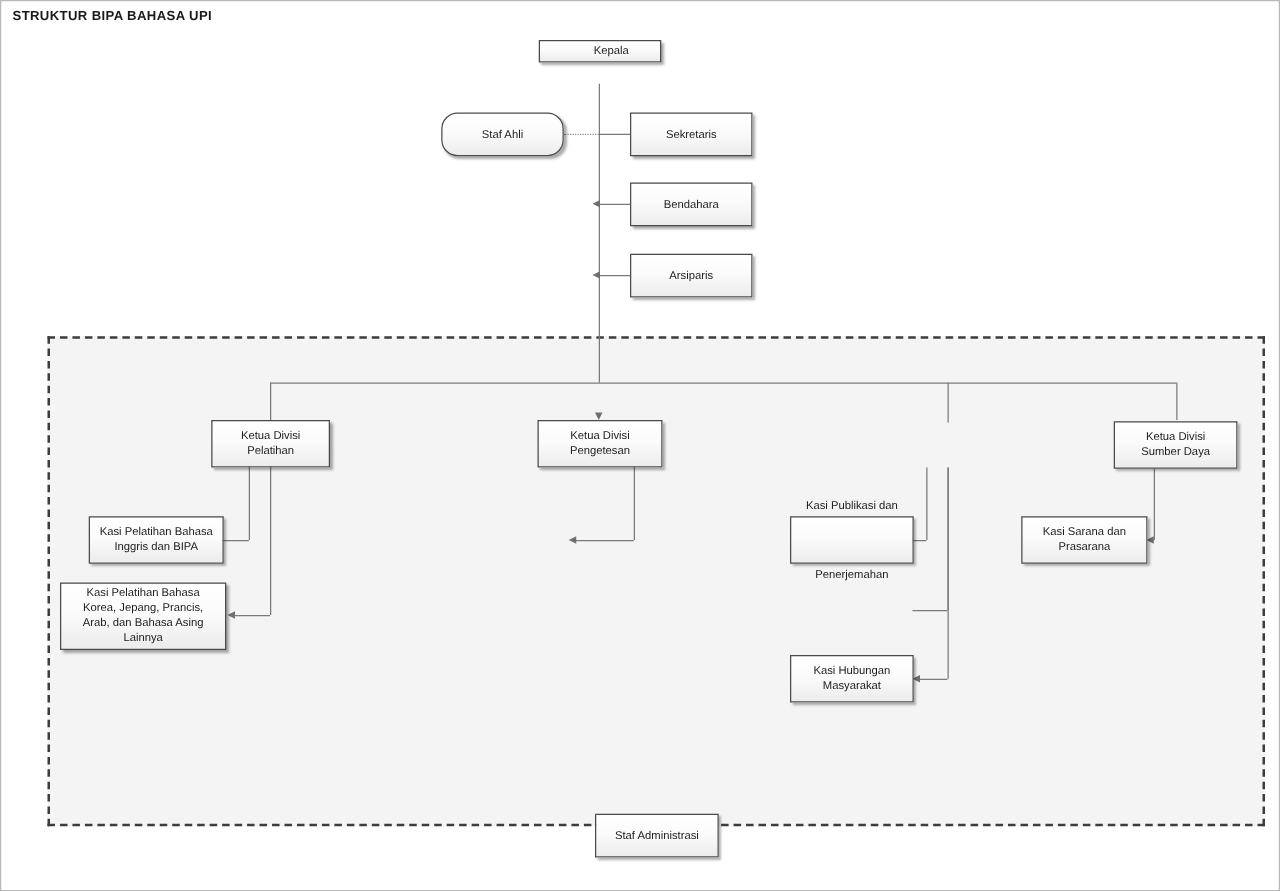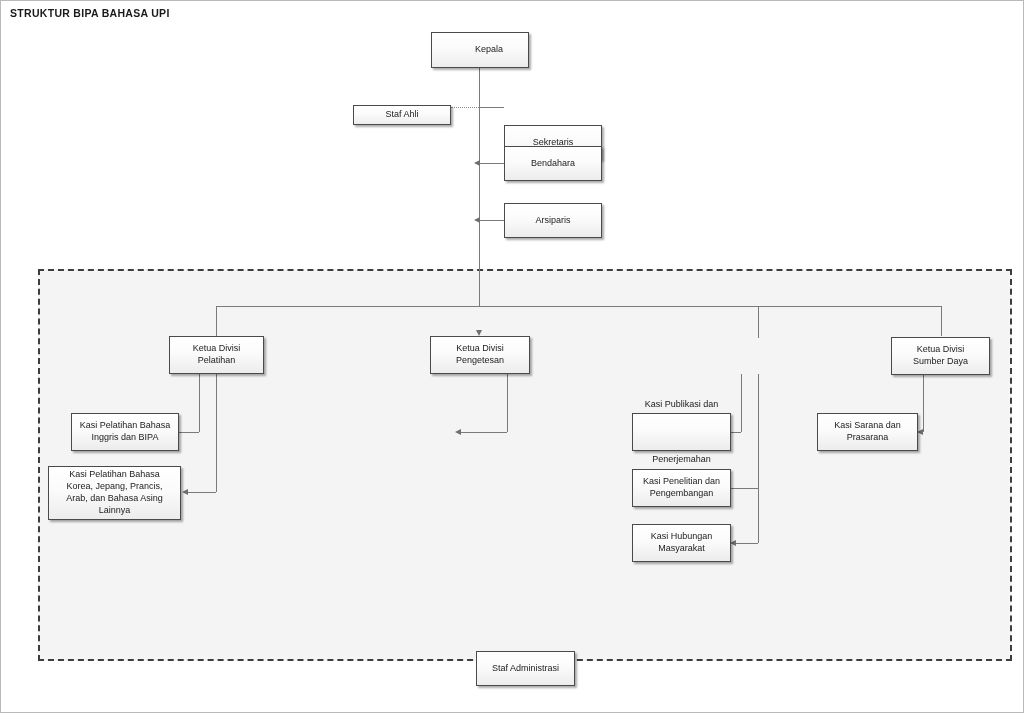--- a/index.html
+++ b/index.html
@@ -90,29 +90,29 @@
   <div class="ln v" style="left:757px;top:373px;height:114px;"></div>
   <div class="ln h" style="left:729px;top:487px;width:28px;"></div>
   <div class="ln v" style="left:757px;top:373px;height:169px;"></div>
   <div class="ln h" style="left:734px;top:542px;width:23px;"></div>
   <div class="arrow left" style="left:729px;top:538.5px;"></div>
 
   <div class="ln v" style="left:922px;top:374px;height:57px;"></div>
   <div class="ln h" style="left:921px;top:431px;width:1px;"></div>
   <div class="arrow left" style="left:916px;top:427.5px;"></div>
 
-  <div class="node" style="left:430px;top:31px;width:98px;height:36px;padding-left:22px;">
+  <div class="node" style="left:430px;top:31px;width:98px;height:18px;padding-left:22px;">
     <span>Kepala</span>
   </div>
 
-  <div class="node" style="left:352px;top:104px;width:98px;height:20px;">
+  <div class="node" style="left:352px;top:89px;width:98px;height:35px;border-radius:13px;">
     <span>Staf Ahli</span>
   </div>
 
-  <div class="node" style="left:503px;top:89px;width:98px;height:35px;margin-top:35px;">
+  <div class="node" style="left:503px;top:89px;width:98px;height:35px;">
     <span>Sekretaris</span>
   </div>
 
   <div class="node" style="left:503px;top:145px;width:98px;height:35px;">
     <span>Bendahara</span>
   </div>
 
   <div class="node" style="left:503px;top:202px;width:98px;height:35px;">
     <span>Arsiparis</span>
   </div>
@@ -144,24 +144,20 @@
     <span>Arab, dan Bahasa Asing</span>
     <span>Lainnya</span>
   </div>
 
 
   <div class="node" style="left:631px;top:412px;width:99px;height:38px;flex-direction:column;gap:43px;">
     <span>Kasi Publikasi dan</span>
     <span>Penerjemahan</span>
   </div>
 
-  <div class="node" style="left:631px;top:468px;width:99px;height:38px;flex-direction:column;">
-    <span>Kasi Penelitian dan</span>
-    <span>Pengembangan</span>
-  </div>
 
   <div class="node" style="left:631px;top:523px;width:99px;height:38px;flex-direction:column;">
     <span>Kasi Hubungan</span>
     <span>Masyarakat</span>
   </div>
 
   <div class="node" style="left:816px;top:412px;width:101px;height:38px;flex-direction:column;">
     <span>Kasi Sarana dan</span>
     <span>Prasarana</span>
   </div>

